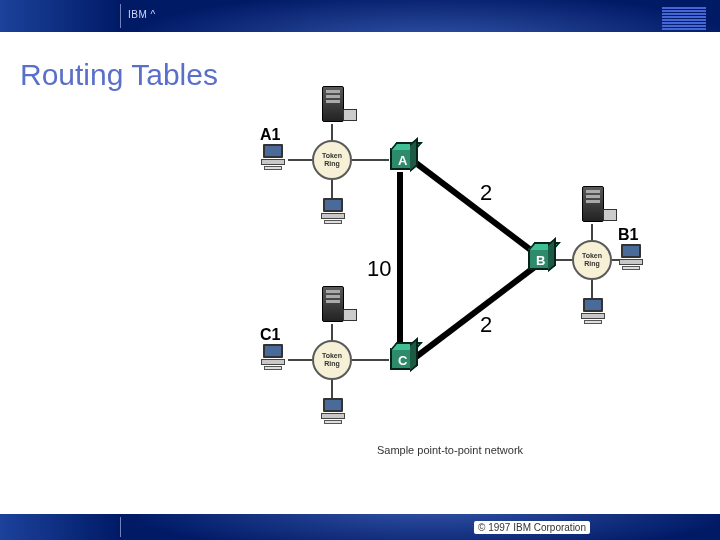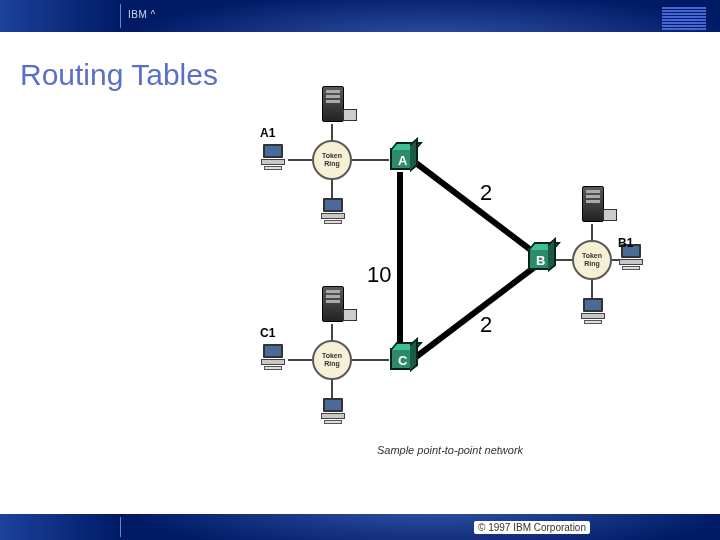--- a/index.html
+++ b/index.html
@@ -33,21 +33,21 @@
   .footer-line { position: absolute; left: 120px; top: 3px; width: 1px; height: 20px; background: #a0b0e0; opacity: .7; }
   .footer-curve {
     position: absolute; bottom: 0; left: 140px; width: 580px; height: 26px;
     background: radial-gradient(ellipse 520px 90px at 50% -40%, rgba(120,160,255,.45), rgba(0,0,0,0) 60%);
     pointer-events: none;
   }
   .copyright { position: absolute; right: 10px; bottom: 6px; font-size: 10px; color: #333; background: #fff; padding: 1px 4px; border-radius: 2px; }
 
   
   .diagram { position: absolute; left: 270px; top: 80px; width: 360px; height: 370px; }
-  .caption { position: absolute; left: 0; bottom: -6px; width: 100%; text-align: center; font-size: 11px; font-style: italic; color: #333; }
+  .caption { position: absolute; left: 0; bottom: -6px; width: 100%; text-align: center; font-size: 11px; color: #333; }
 
   
   .router { position: absolute; width: 22px; height: 22px; background: #2d8a6a; border: 2px solid #06221a; }
   .router::before { content: ""; position: absolute; left: -2px; top: -8px; width: 22px; height: 6px; background: #3fbf94; border: 2px solid #06221a; border-bottom: none; transform: skewX(-40deg); transform-origin: bottom left; }
   .router::after { content: ""; position: absolute; right: -8px; top: -6px; width: 6px; height: 24px; background: #1c5a44; border: 2px solid #06221a; border-left: none; transform: skewY(-40deg); transform-origin: top left; }
   .router-label { position: absolute; font-size: 13px; font-weight: bold; color: #fff; }
 
   
   .ring { position: absolute; width: 40px; height: 40px; border: 2px solid #5a5a5a; border-radius: 50%; background: #f5f0d6;
           display: flex; align-items: center; justify-content: center; text-align: center; font-size: 7px; line-height: 1.1; color: #333; font-weight: bold; }
@@ -56,21 +56,21 @@
   .ws { position: absolute; width: 30px; height: 28px; }
   .ws .mon { width: 20px; height: 14px; border: 2px solid #333; background: #4a6a9a; margin: 0 auto; border-radius: 1px; }
   .ws .base { width: 24px; height: 6px; background: #c8c8c8; border: 1px solid #444; margin: 1px auto 0; }
   .ws .kb { width: 18px; height: 4px; background: #ddd; border: 1px solid #555; margin: 1px auto 0; }
 
   
   .srv { position: absolute; width: 22px; height: 36px; background: linear-gradient(#5a5a5a,#222); border: 1px solid #000; border-radius: 2px; }
   .srv::before { content: ""; position: absolute; left: 3px; top: 3px; width: 14px; height: 3px; background: #aaa; box-shadow: 0 5px 0 #aaa, 0 10px 0 #aaa; }
   .srv::after { content: ""; position: absolute; right: -14px; bottom: 0; width: 12px; height: 10px; background: #ccc; border: 1px solid #333; }
 
-  .hostlabel { position: absolute; font-size: 12px; font-weight: bold; color: #000; }
+  .hostlabel { position: absolute; font-size: 16px; font-weight: bold; color: #000; }
   .cost { position: absolute; font-size: 22px; color: #000; }
 </style>
 </head>
 <body>
 <div class="slide">
 
 <div class="header">
   <div class="header-curve"></div>
   <div class="header-line"></div>
   <div class="header-label">IBM ^</div>
@@ -107,21 +107,21 @@
     <line x1="322" y1="200" x2="322" y2="218" stroke="#444" stroke-width="2"></line>
 
     <line x1="119" y1="280" x2="82" y2="280" stroke="#444" stroke-width="2"></line>
     <line x1="62" y1="262" x2="62" y2="244" stroke="#444" stroke-width="2"></line>
     <line x1="42" y1="280" x2="18" y2="280" stroke="#444" stroke-width="2"></line>
     <line x1="62" y1="300" x2="62" y2="318" stroke="#444" stroke-width="2"></line>
   </svg>
 
   <div class="cost" style="left:210px;top:100px">2</div>
   <div class="cost" style="left:210px;top:232px">2</div>
-  <div class="cost" style="left:97px;top:182px">10</div>
+  <div class="cost" style="left:97px;top:176px">10</div>
 
   <div class="router" style="left:120px;top:68px">
     <span class="router-label" style="left:6px;top:3px">A</span>
   </div>
 
   <div class="ring" style="left:42px;top:60px">
         <span style="white-space:pre">Token
 Ring</span>
       </div>
   <div class="srv" style="left:52px;top:6px"></div>
@@ -144,21 +144,21 @@
   <div class="ring" style="left:302px;top:160px">
         <span style="white-space:pre">Token
 Ring</span>
       </div>
   <div class="srv" style="left:312px;top:106px"></div>
   <div class="ws" style="left:346px;top:164px">
         <div class="mon"></div>
         <div class="base"></div>
         <div class="kb"></div>
       </div>
-  <div class="hostlabel" style="left:348px;top:156px">B1</div>
+  <div class="hostlabel" style="left:348px;top:146px">B1</div>
   <div class="ws" style="left:308px;top:218px">
         <div class="mon"></div>
         <div class="base"></div>
         <div class="kb"></div>
       </div>
 
   <div class="router" style="left:120px;top:268px">
     <span class="router-label" style="left:6px;top:3px">C</span>
   </div>
 

